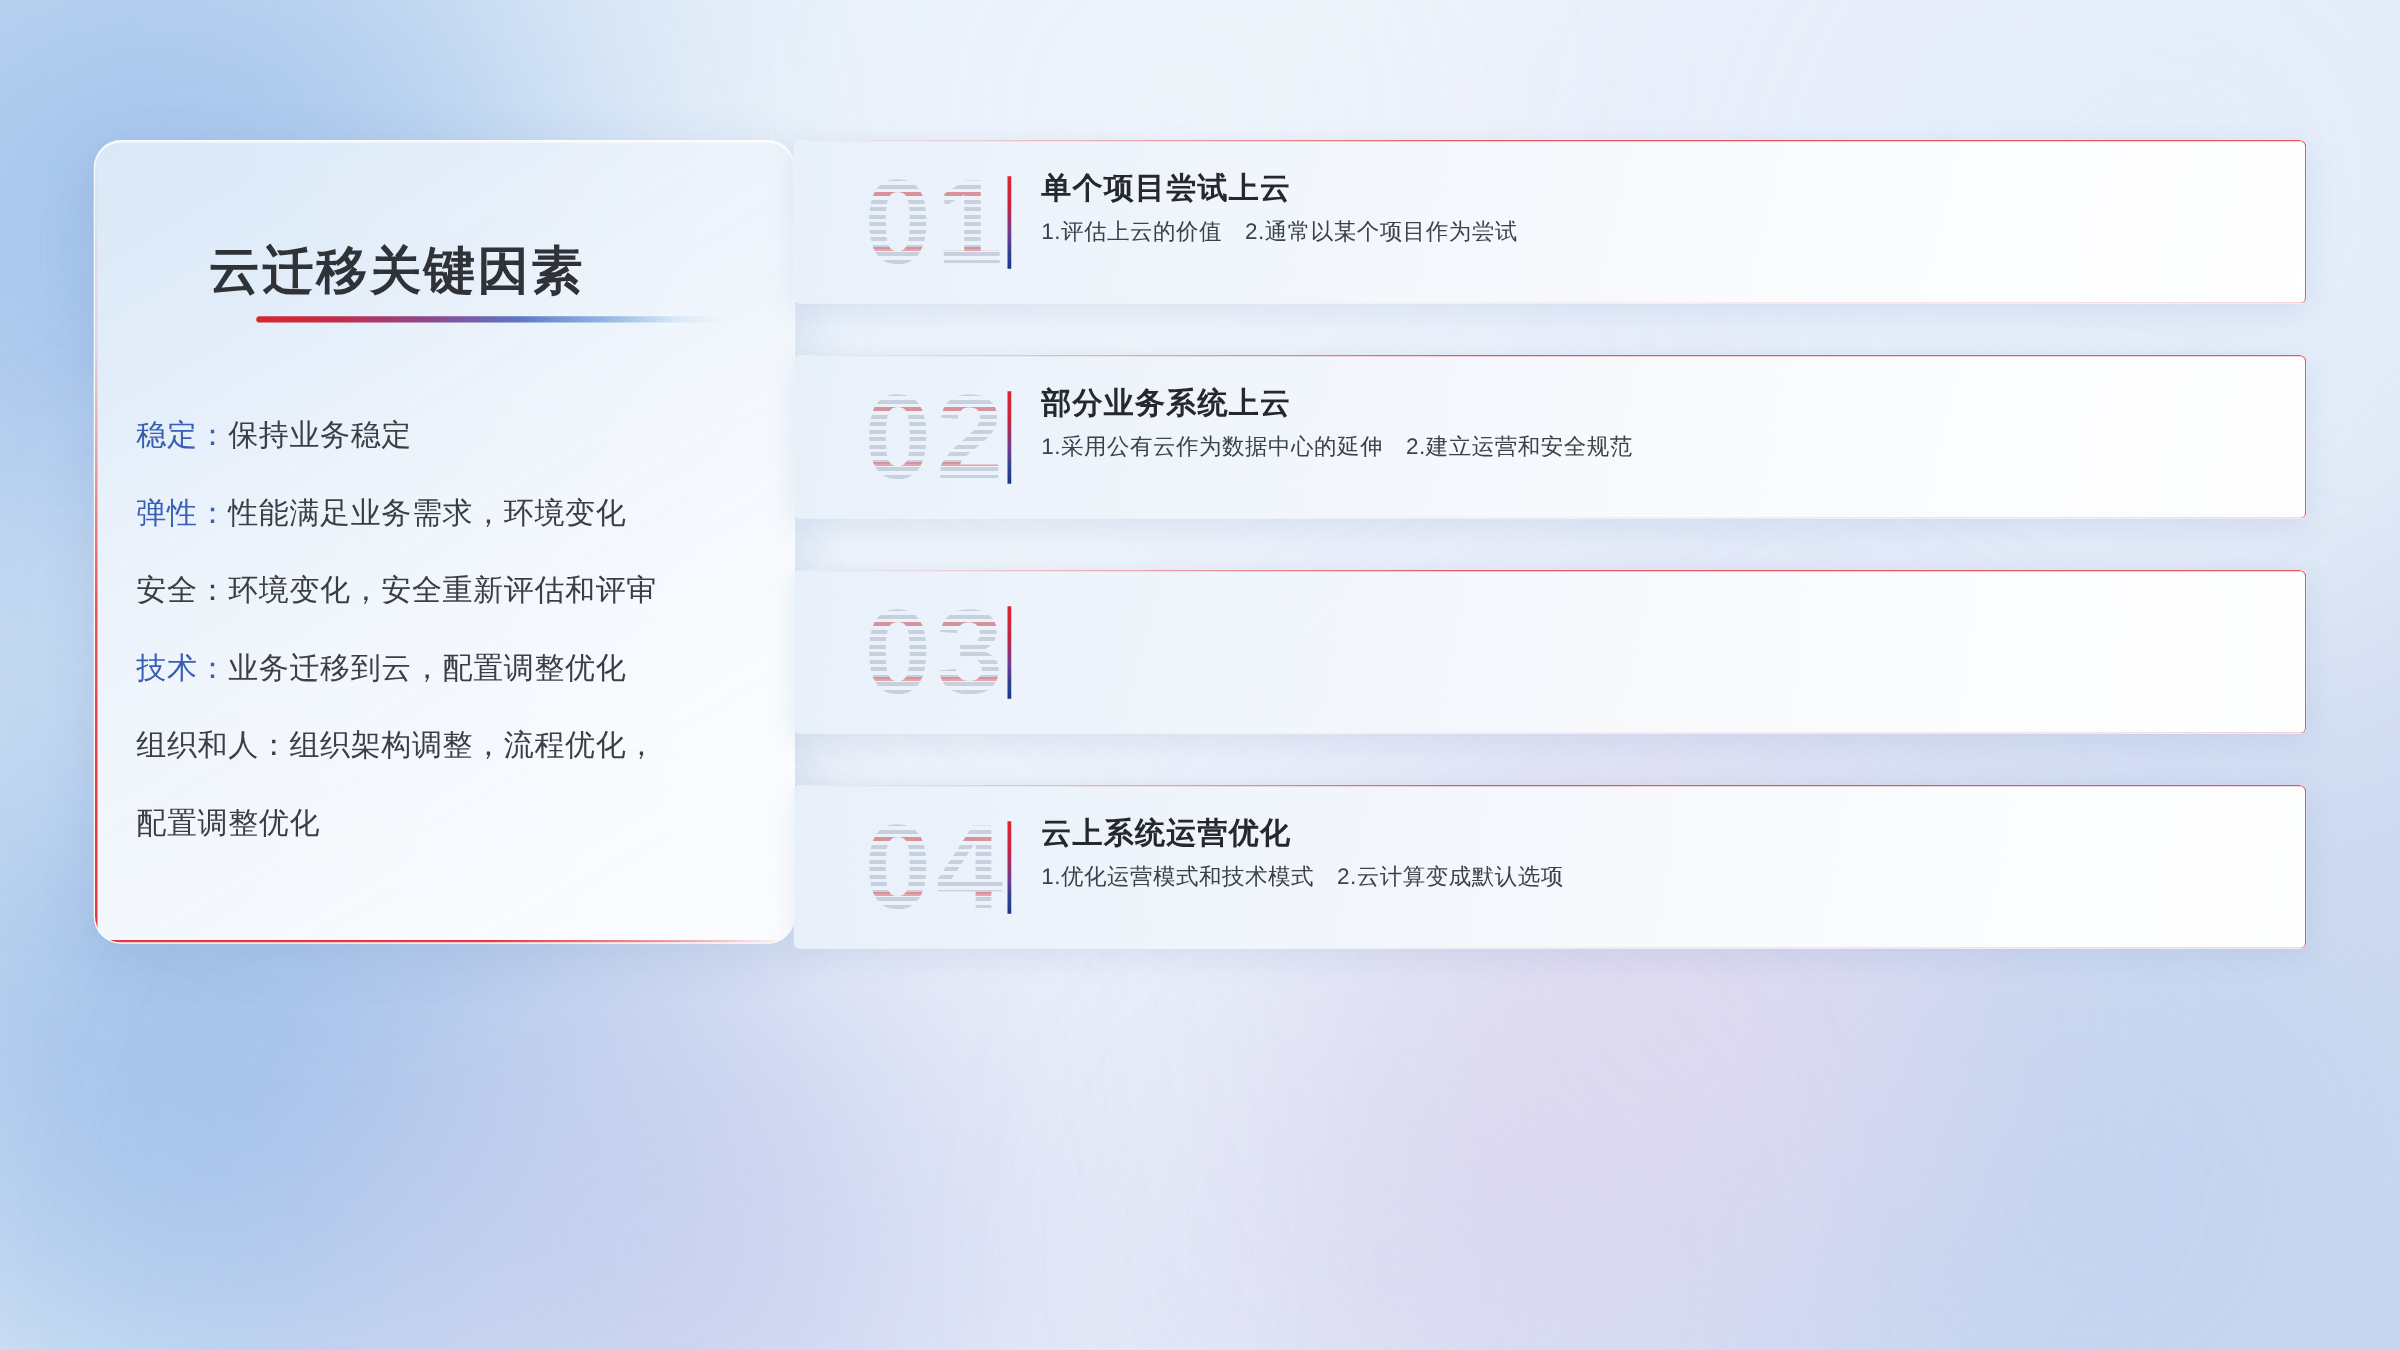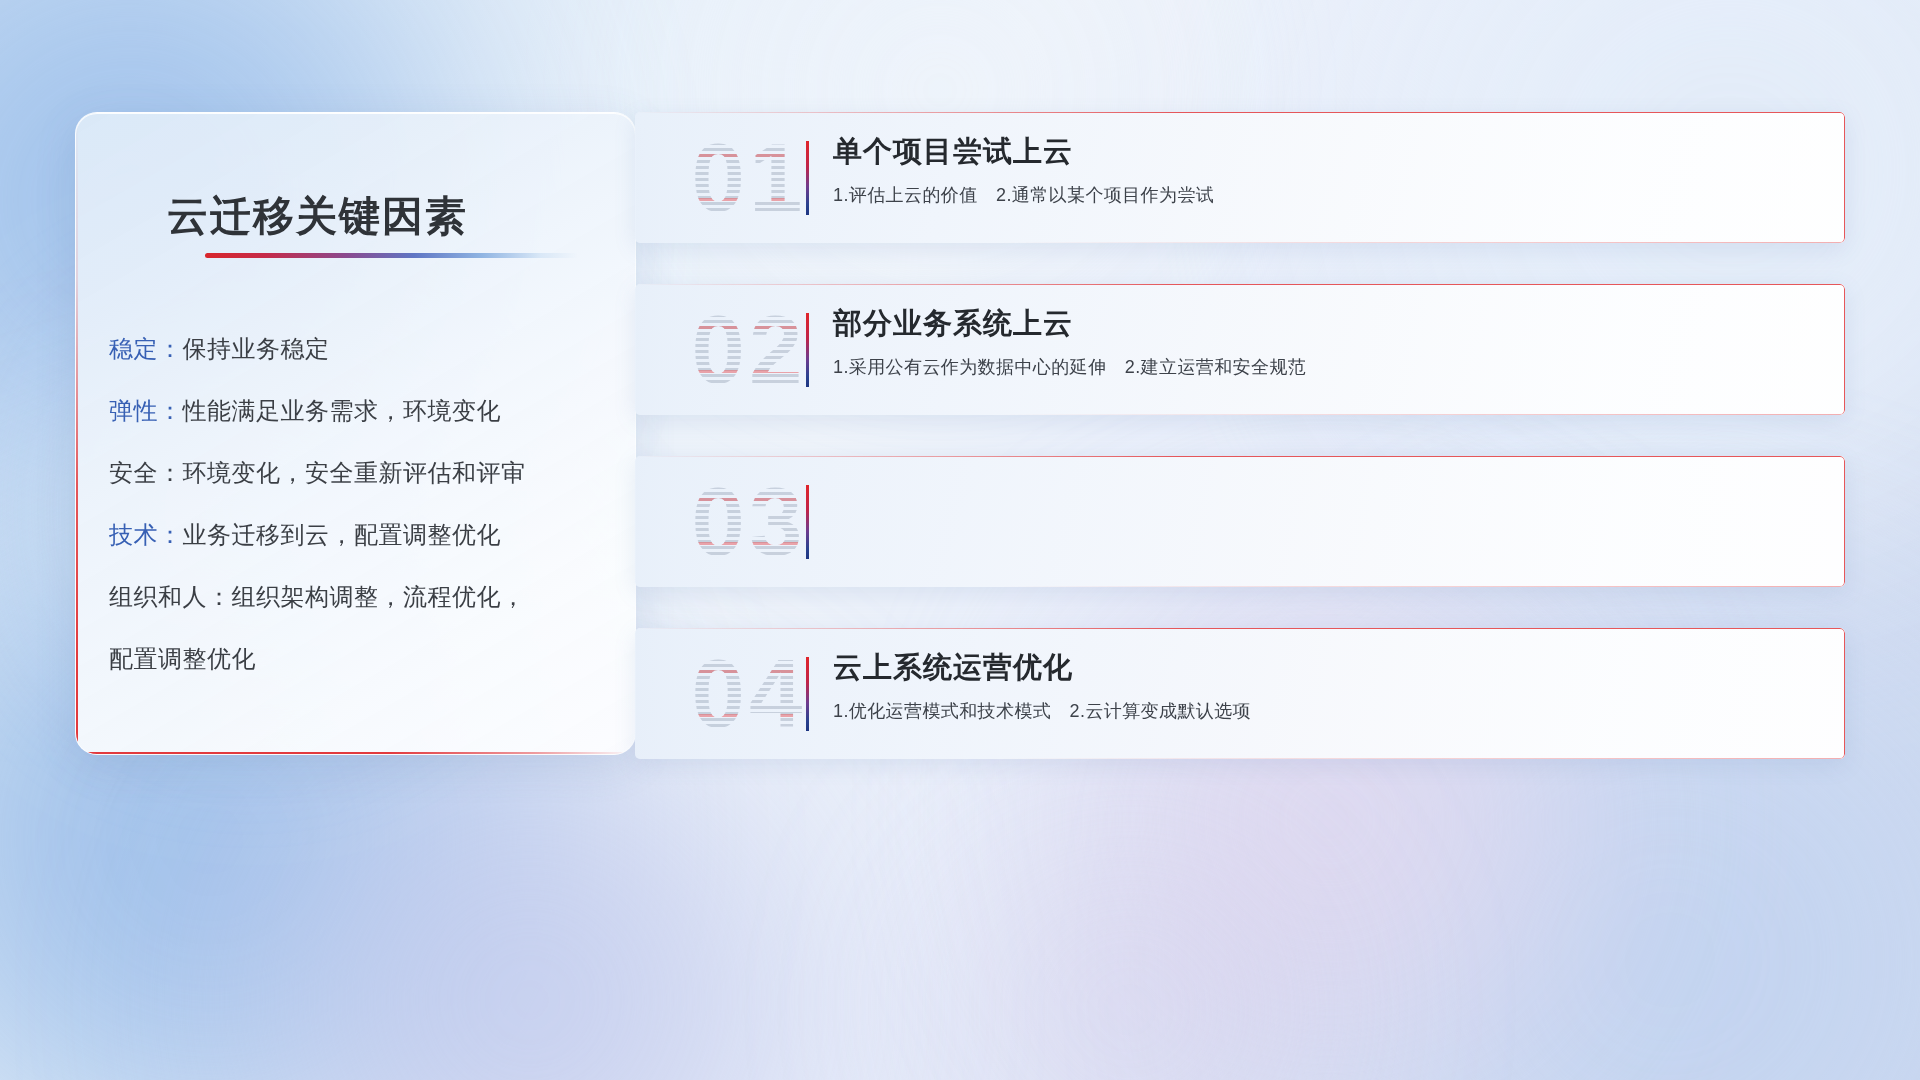--- a/index.html
+++ b/index.html
@@ -125,25 +125,25 @@
         rgba(0,0,0,0) 0px,rgba(0,0,0,0) 30px,#000 30px,#000 33px,
         rgba(0,0,0,0) 33px,rgba(0,0,0,0) 74px,#000 74px,#000 77px,rgba(0,0,0,0) 77px,rgba(0,0,0,0) 108px);
     user-select:none;
   }
   .accent-bar{
     position:absolute; left:171px; top:29px; width:3px; height:74px;
     background:linear-gradient(to bottom,#e0252b 0%,#c12448 34%,#6e3b8e 62%,#29418f 86%,#1d3582 100%);
   }
   .card-text{ position:absolute; left:198px; top:18px; right:24px; }
   .card-title{
-    font-size:29px; font-weight:700; color:#25292e; letter-spacing:1px;
+    font-size:24px; font-weight:700; color:#25292e; letter-spacing:1px;
     line-height:42px; white-space:nowrap;
   }
   .card-sub{
-    margin-top:10px; font-size:18px; color:#3d424a; letter-spacing:.4px;
+    font-size:18px; color:#3d424a; letter-spacing:.4px;
     line-height:26px; white-space:nowrap;
   }
 </style>
 </head>
 <body>
 
 <div id="bg">
   <div class="bg-base"></div>
   <div class="blob b1"></div>
   <div class="blob b2"></div>

